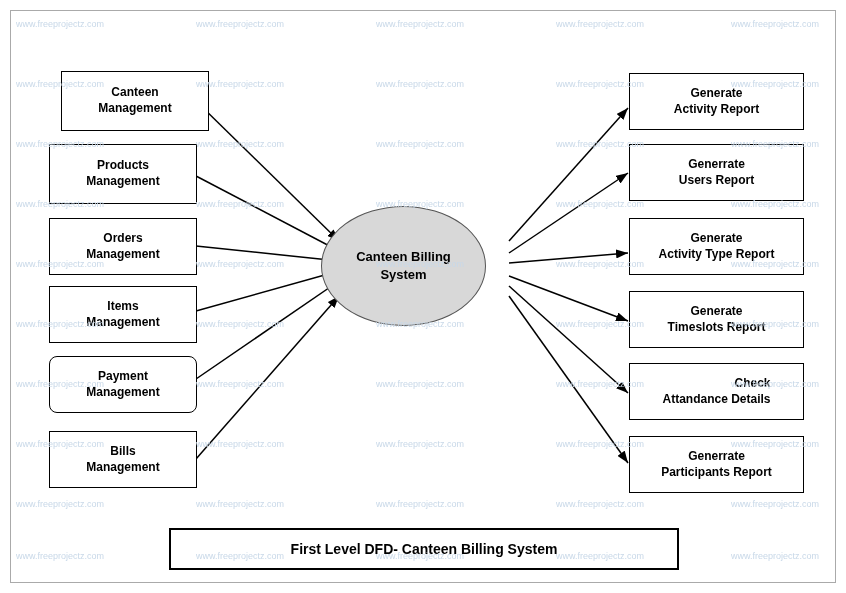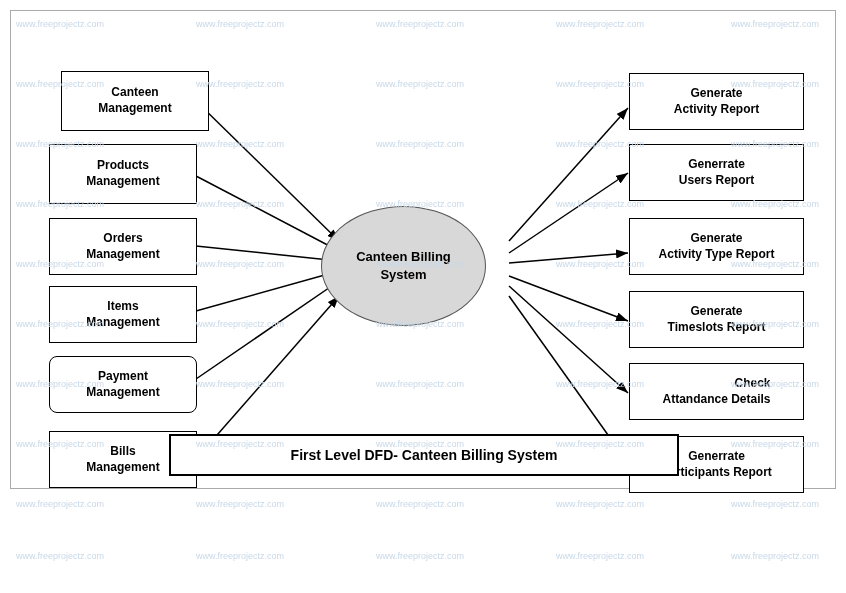--- a/index.html
+++ b/index.html
@@ -24,21 +24,21 @@
       color: #c8d8e8;
       font-size: 9px;
       font-weight: normal;
       white-space: nowrap;
     }
     .diagram-container {
       position: absolute;
       top: 10px;
       left: 10px;
       width: 826px;
-      height: 479px;
+      height: 573px;
       background: #fff;
       border: 1px solid #aaa;
     }
     .node-box {
       position: absolute;
       border: 1.5px solid #000;
       background: #fff;
       text-align: center;
       font-size: 12px;
       font-weight: bold;

